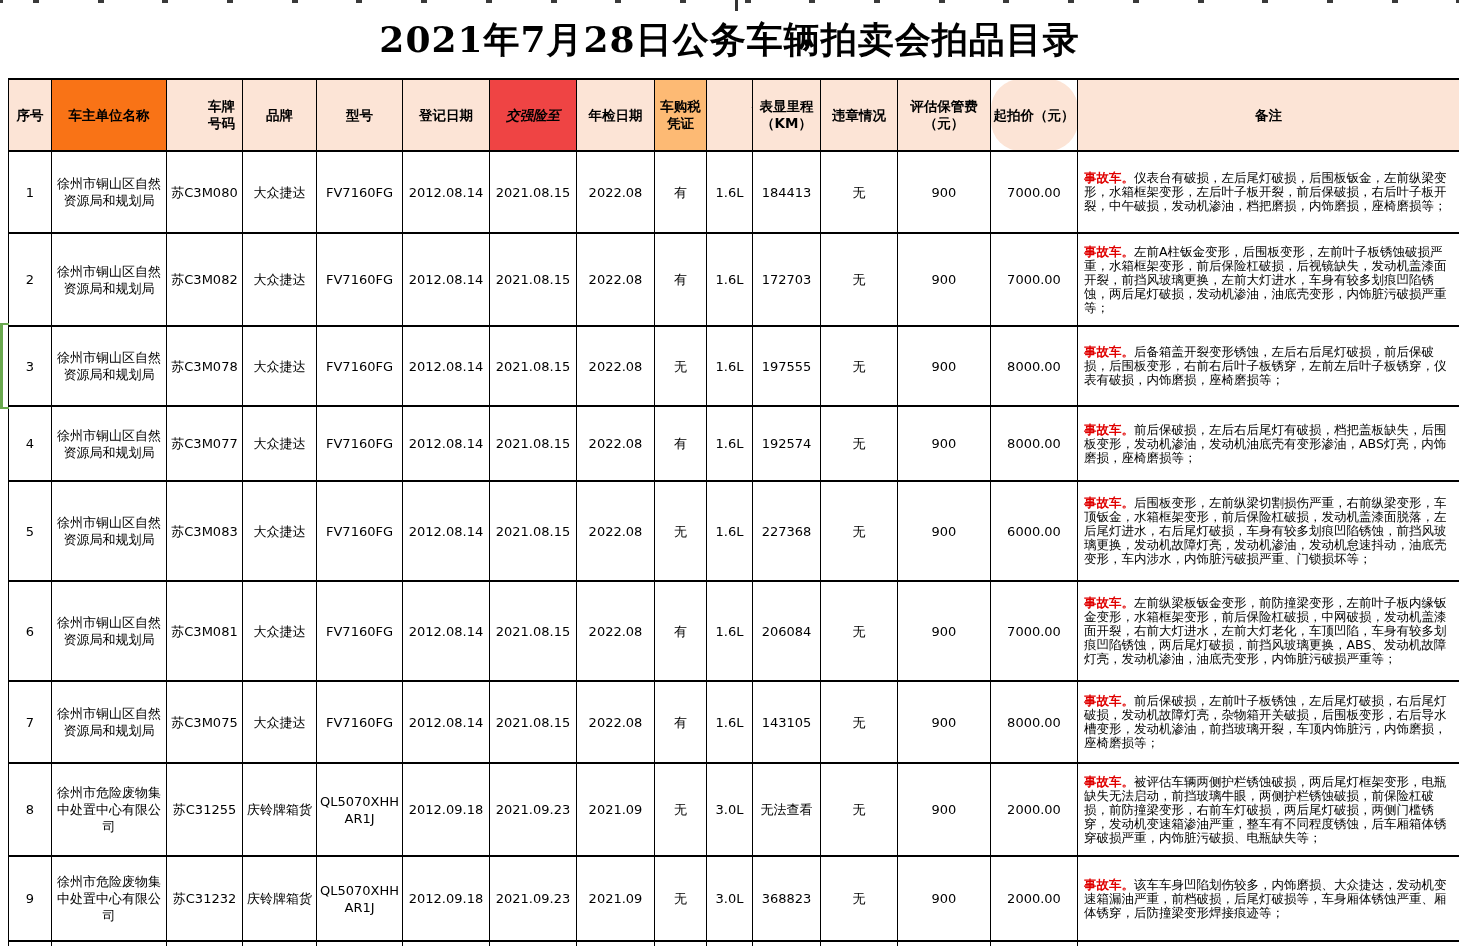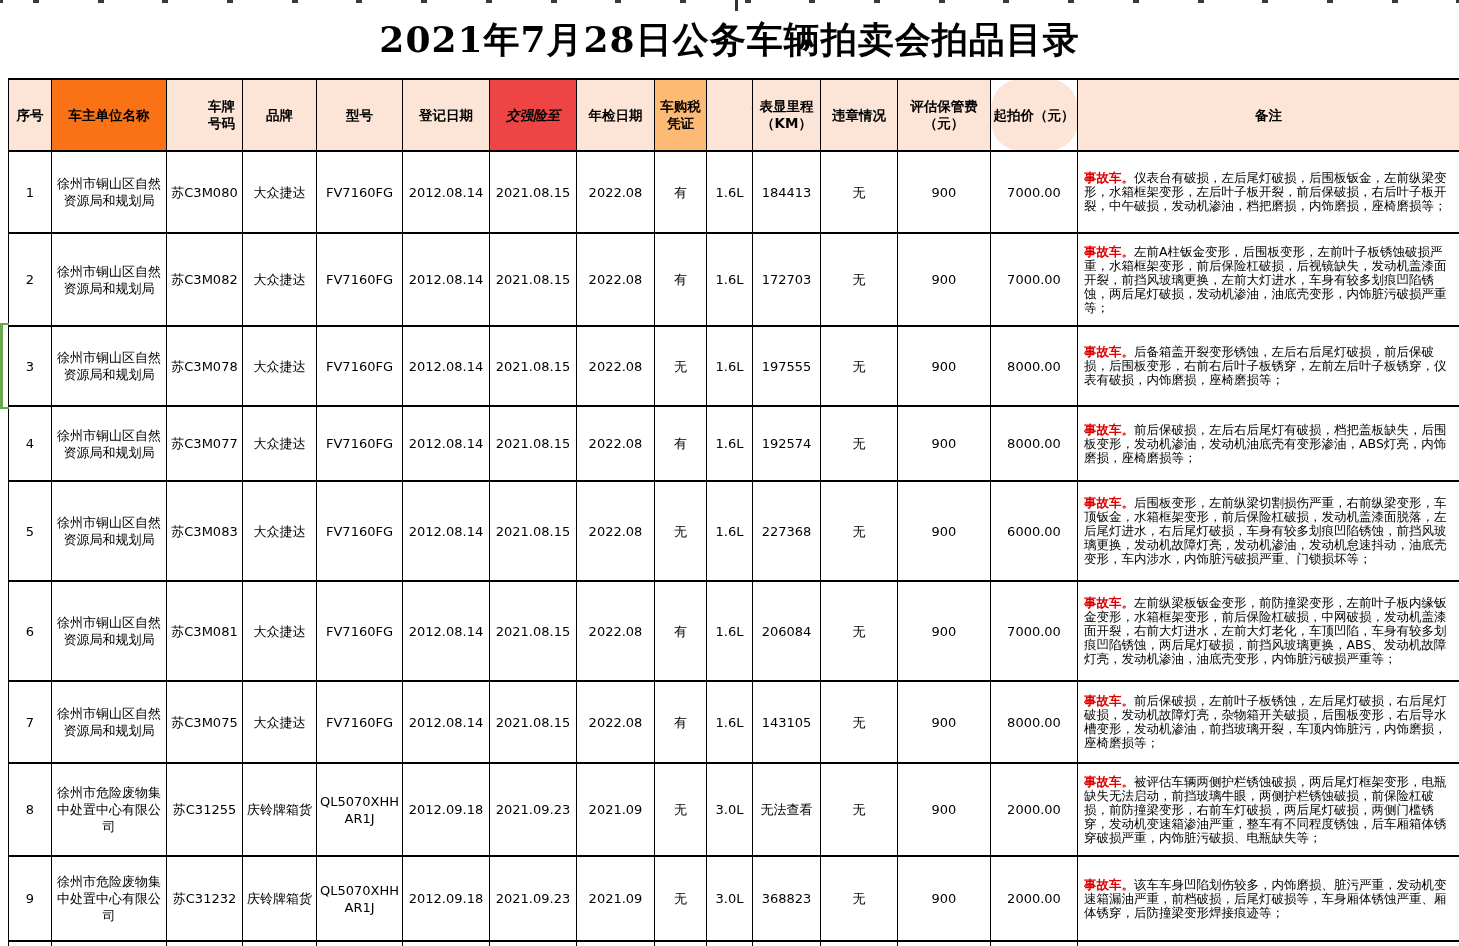--- a/index.html
+++ b/index.html
@@ -242,21 +242,21 @@
           <td class="bkall">QL5070XHHAR1J</td>
           <td>2012.09.18</td>
           <td>2021.09.23</td>
           <td>2021.09</td>
           <td>无</td>
           <td>3.0L</td>
           <td>368823</td>
           <td>无</td>
           <td>900</td>
           <td>2000.00</td>
-          <td class="remark"><span class="accident" style="color: rgb(224, 0, 0);">事故车。</span><span>该车车身凹陷划伤较多，内饰磨损、脏污严重，发动机变速箱漏油严重，前档破损，后尾灯破损等，车身厢体锈蚀严重、厢体锈穿，后防撞梁变形焊接痕迹等；</span></td>
+          <td class="remark"><span class="accident" style="color: rgb(224, 0, 0);">事故车。</span><span>该车车身凹陷划伤较多，内饰磨损、大众捷达，发动机变速箱漏油严重，前档破损，后尾灯破损等，车身厢体锈蚀严重、厢体锈穿，后防撞梁变形焊接痕迹等；</span></td>
         </tr>
         <tr class="stub">
           <td></td>
           <td></td>
           <td></td>
           <td></td>
           <td></td>
           <td></td>
           <td></td>
           <td></td>

